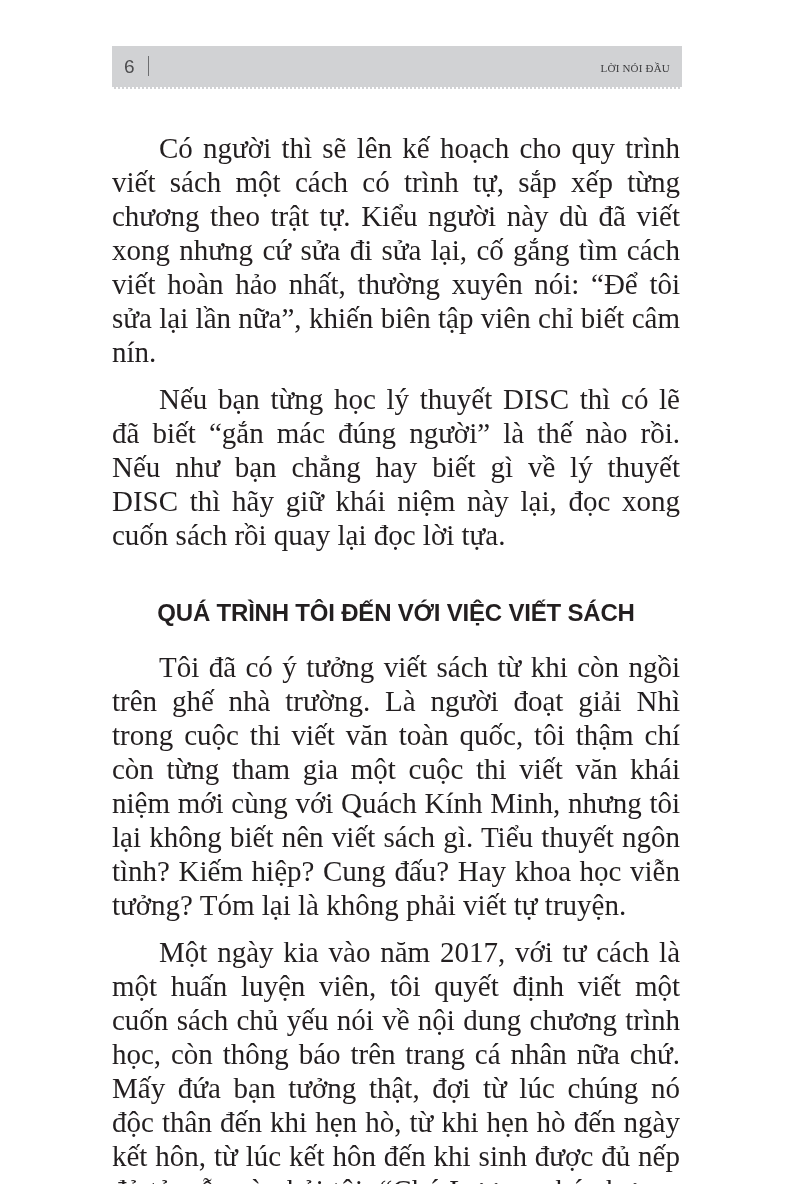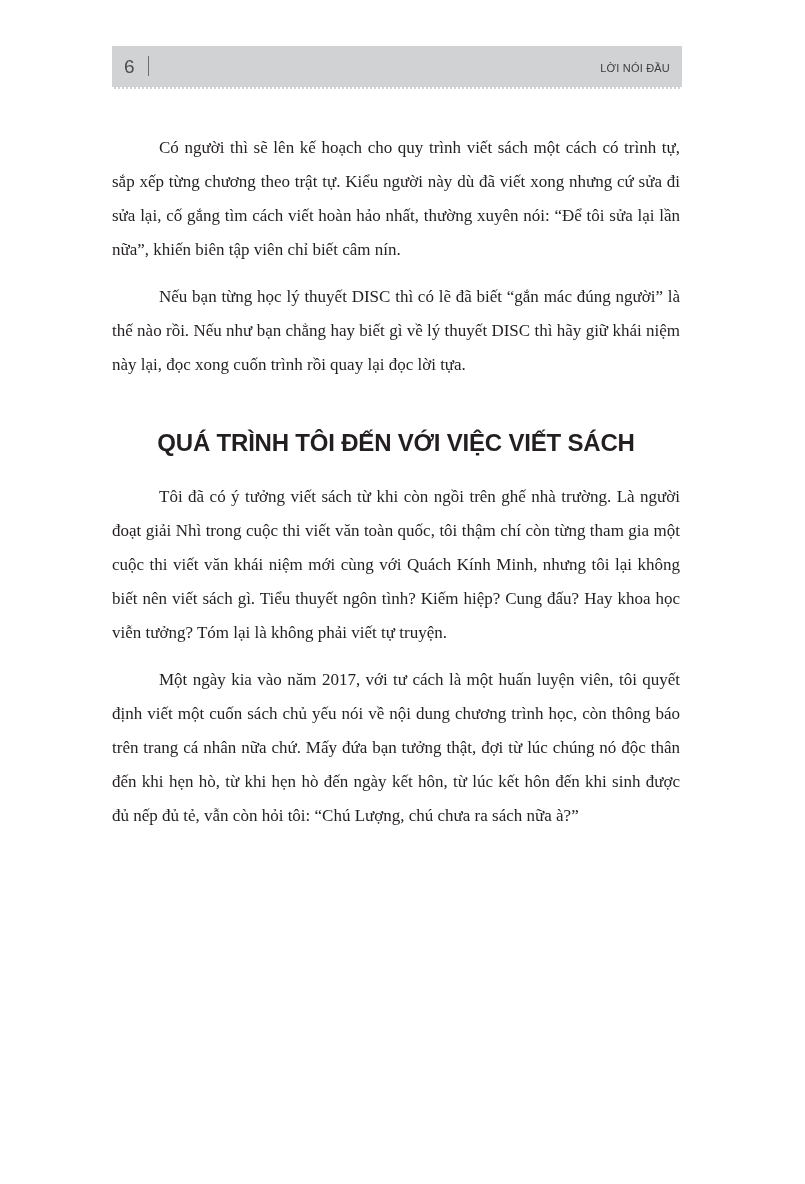--- a/index.html
+++ b/index.html
@@ -38,36 +38,36 @@
       left: 36px;
       top: 10px;
       width: 1px;
       height: 20px;
       background: #6d6e70;
     }
     .chapter-title {
       position: absolute;
       right: 12px;
       top: 15px;
-      font-family: Liberation Sans, sans-serif;
+      font-family: Liberation Serif, serif;
       font-size: 11px;
       letter-spacing: 0.2px;
       color: #3c3c3e;
       line-height: 14px;
       margin-left: 8px;
     }
     .content {
       position: absolute;
       left: 112px;
       top: 131px;
       width: 568px;
     }
     .para {
       font-family: "Liberation Serif", "DejaVu Serif", serif;
-      font-size: 17px;
+      font-size: 29px;
       line-height: 34px;
       text-align: justify;
       text-indent: 47px;
       margin: 0;
       color: #231f20;
     }
     .para + .para {
       margin-top: 13px;
     }
     .section-heading {
@@ -85,19 +85,19 @@
 <body>
 
 <div class="page-header">
   <span class="page-number">6</span>
   <span class="header-divider"></span>
   <span class="chapter-title">LỜI NÓI ĐẦU</span>
 </div>
 
 <div class="content">
   <p class="para">Có người thì sẽ lên kế hoạch cho quy trình viết sách một cách có trình tự, sắp xếp từng chương theo trật tự. Kiểu người này dù đã viết xong nhưng cứ sửa đi sửa lại, cố gắng tìm cách viết hoàn hảo nhất, thường xuyên nói: “Để tôi sửa lại lần nữa”, khiến biên tập viên chỉ biết câm nín.</p>
-  <p class="para">Nếu bạn từng học lý thuyết DISC thì có lẽ đã biết “gắn mác đúng người” là thế nào rồi. Nếu như bạn chẳng hay biết gì về lý thuyết DISC thì hãy giữ khái niệm này lại, đọc xong cuốn trình rồi quay lại đọc lời tựa.</p>
+  <p class="para">Nếu bạn từng học lý thuyết DISC thì có lẽ đã biết “gắn mác đúng người” là thế nào rồi. Nếu như bạn chẳng hay biết gì về lý thuyết DISC thì hãy giữ khái niệm này lại, đọc xong cuốn sách rồi quay lại đọc lời tựa.</p>
 
   <h2 class="section-heading">QUÁ TRÌNH TÔI ĐẾN VỚI VIỆC VIẾT SÁCH</h2>
 
   <p class="para">Tôi đã có ý tưởng viết sách từ khi còn ngồi trên ghế nhà trường. Là người đoạt giải Nhì trong cuộc thi viết văn toàn quốc, tôi thậm chí còn từng tham gia một cuộc thi viết văn khái niệm mới cùng với Quách Kính Minh, nhưng tôi lại không biết nên viết sách gì. Tiểu thuyết ngôn tình? Kiếm hiệp? Cung đấu? Hay khoa học viễn tưởng? Tóm lại là không phải viết tự truyện.</p>
   <p class="para">Một ngày kia vào năm 2017, với tư cách là một huấn luyện viên, tôi quyết định viết một cuốn sách chủ yếu nói về nội dung chương trình học, còn thông báo trên trang cá nhân nữa chứ. Mấy đứa bạn tưởng thật, đợi từ lúc chúng nó độc thân đến khi hẹn hò, từ khi hẹn hò đến ngày kết hôn, từ lúc kết hôn đến khi sinh được đủ nếp đủ tẻ, vẫn còn hỏi tôi: “Chú Lượng, chú chưa ra sách nữa à?”</p>
 </div>
 
 </body></html>

